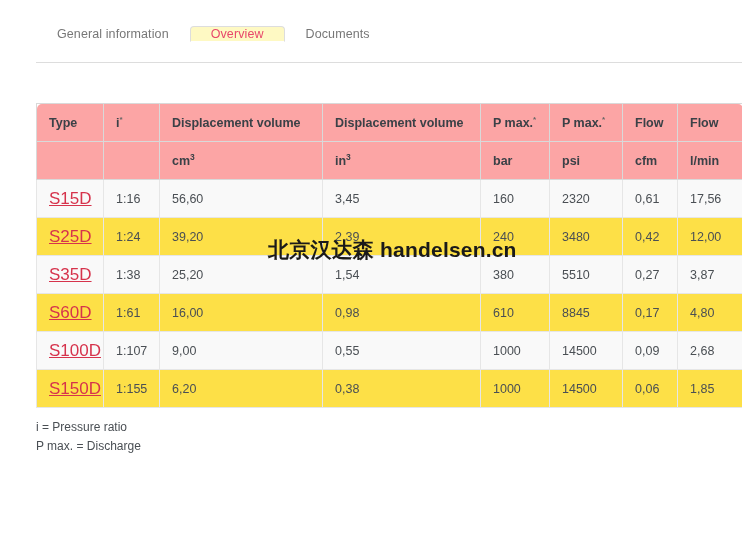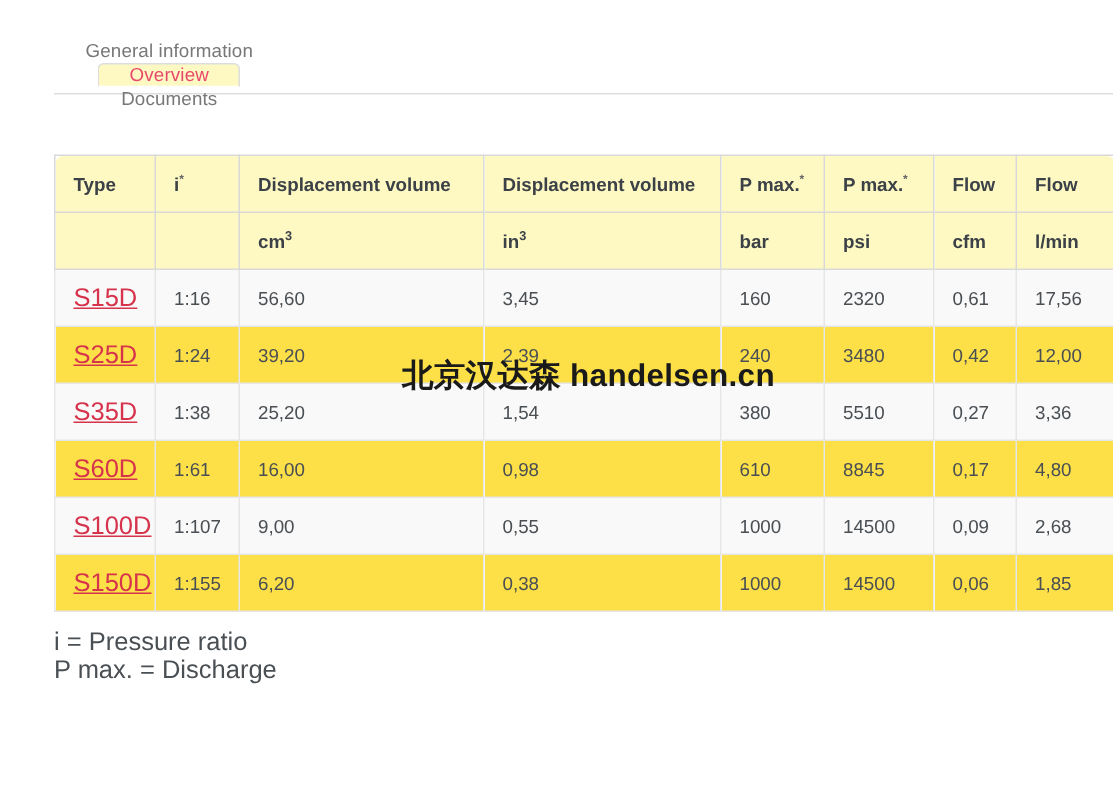--- a/index.html
+++ b/index.html
@@ -31,22 +31,21 @@
     width: 706px;
     height: 1px;
     background: #dddddd;
   }
   .tabs {
     position: absolute;
     left: 0;
     top: 0;
     height: 37px;
     display: flex;
-    align-items: center;
-    flex-direction: column;
+    align-items: flex-start;
   }
   .tab {
     display: flex;
     align-items: center;
     justify-content: center;
     padding: 0 20px;
     font-size: 12.5px;
     color: #777777;
     background: transparent;
     border: 1px solid transparent;
@@ -91,21 +90,21 @@
   table.spec td {
     border: 1px solid #e2e2e2;
     padding: 0 12px;
     height: 38px;
     text-align: left;
     vertical-align: middle;
     box-sizing: border-box;
     overflow: hidden;
   }
   table.spec thead th {
-    background: #fef9c3;
+    background: #fca5a5;
     color: #3b4147;
     font-weight: bold;
     border-color: #d9d9d9;
     white-space: nowrap;
   }
   thead tr.head-main th:first-child { border-top-left-radius: 5px; }
   thead tr.head-main th:last-child  { border-top-right-radius: 5px; }
   thead tr.head-units th {
     font-weight: bold;
     color: #3b4147;
@@ -133,21 +132,21 @@
     color: #d6334c;
     text-decoration: underline;
     font-size: 17px;
   }
 
   
   .footnotes {
     position: absolute;
     left: 36px;
     top: 418px;
-    font-size: 17px;
+    font-size: 12px;
     color: #4a4f54;
     line-height: 19px;
   }
   .footnotes div { white-space: nowrap; }
 
   
   .watermark {
     position: absolute;
     left: 268px;
     top: 236px;
@@ -228,21 +227,21 @@
           <td><span>12,00</span></td>
         </tr>
         <tr class="alt">
           <td><a class="type-link" href="#">S35D</a></td>
           <td><span>1:38</span></td>
           <td><span>25,20</span></td>
           <td><span>1,54</span></td>
           <td><span>380</span></td>
           <td><span>5510</span></td>
           <td><span>0,27</span></td>
-          <td><span>3,36</span></td>
+          <td><span>3,87</span></td>
         </tr>
         <tr>
           <td><a class="type-link" href="#">S60D</a></td>
           <td><span>1:61</span></td>
           <td><span>16,00</span></td>
           <td><span>0,98</span></td>
           <td><span>610</span></td>
           <td><span>8845</span></td>
           <td><span>0,17</span></td>
           <td><span>4,80</span></td>

